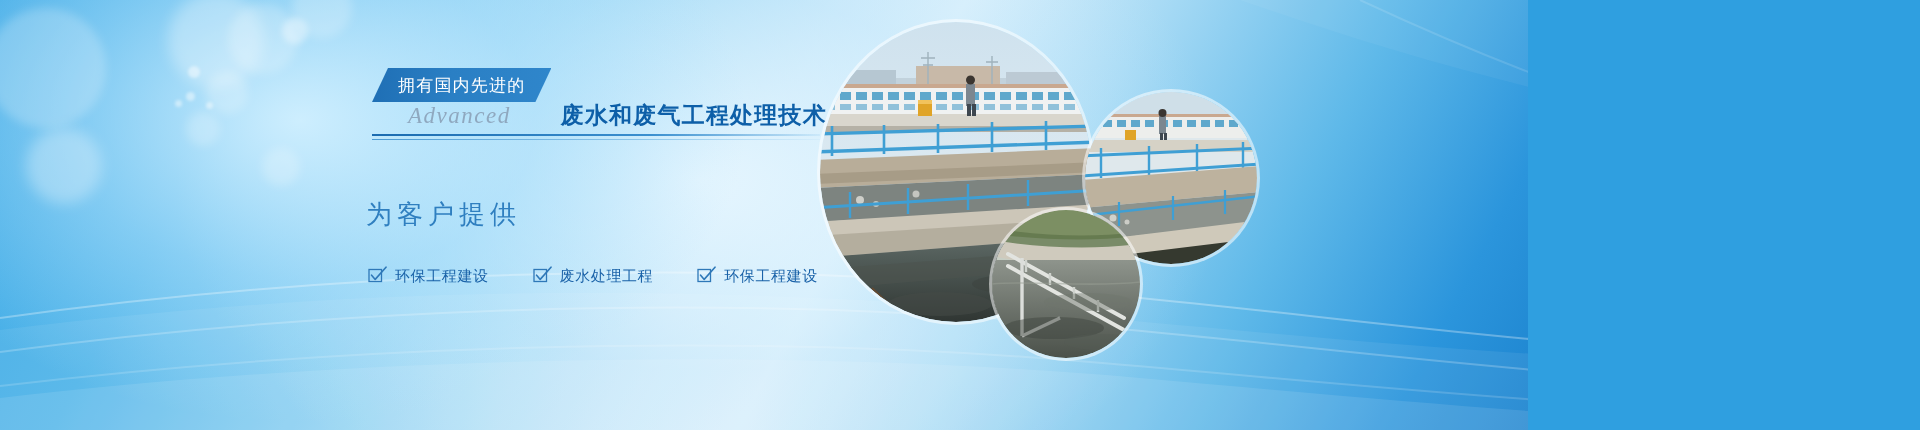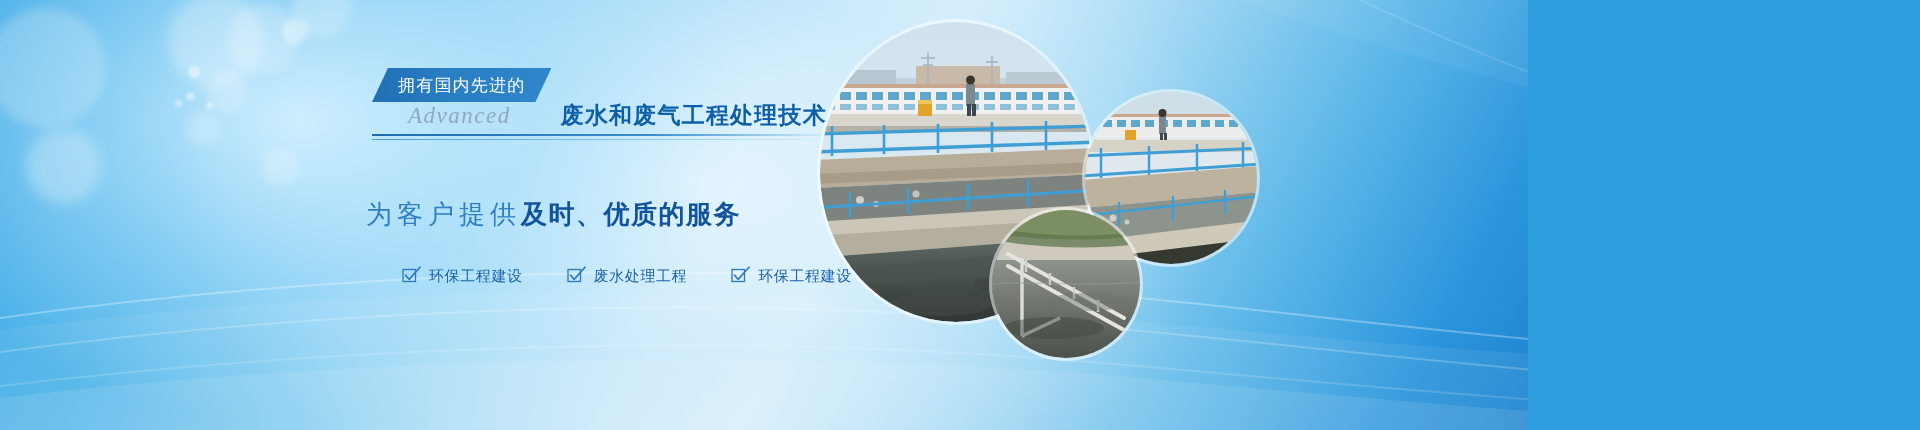--- a/index.html
+++ b/index.html
@@ -50,21 +50,21 @@
   .rule.r2{top:139px;height:1px;background:linear-gradient(90deg,#4c9bd4 0%,#8dc6ea 60%,rgba(150,205,240,0.1) 100%);}
   .headline{
     position:absolute;left:366px;top:140px;
     font-size:40px;font-weight:bold;color:#1fa84a;letter-spacing:2.5px;
     text-shadow:0 1px 1px rgba(255,255,255,0.75);
     font-family:"DejaVu Sans","Liberation Sans",sans-serif;
   }
   .subline{position:absolute;left:366px;top:197px;display:flex;align-items:baseline;}
   .sub-a{font-size:26px;color:#2f7fc0;letter-spacing:5px;font-weight:400;}
   .sub-b{font-size:26px;color:#11539b;letter-spacing:1.5px;font-weight:bold;font-family:"DejaVu Sans","Liberation Sans",sans-serif;}
-  .features{position:absolute;left:368px;top:266px;display:flex;align-items:center;gap:44px;margin-left:34px;}
+  .features{position:absolute;left:368px;top:266px;display:flex;align-items:center;gap:44px;}
   .feat{display:flex;align-items:center;gap:8px;}
   .feat .lbl{font-size:15px;color:#1a62a8;letter-spacing:0.6px;}
   
   .pcircle{position:absolute;border-radius:50%;overflow:hidden;box-shadow:0 0 0 3px rgba(255,255,255,0.55);}
   .pcircle svg{display:block;}
 </style>
 </head>
 <body>
 
 <div id="banner">
@@ -104,21 +104,20 @@
       <span class="adv">Advanced</span>
       <span class="line2cn">废水和废气工程处理技术</span>
     </div>
 
     <div class="rule r1"></div>
     <div class="rule r2"></div>
 
 
     <div class="subline">
       <span class="sub-a">为客户提供</span>
-      <span class="sub-b">及时、优质的服务</span>
     </div>
 
     <div class="features">
       <div class="feat">
         <span>
           <svg width="19" height="17" viewBox="0 0 19 17">
               <rect x="1" y="3.5" width="12.5" height="12" fill="none" stroke="#2e78b8" stroke-width="1.3"></rect>
               <path d="M3.6,9.2 L7.2,13.4 L18,1.2" fill="none" stroke="#2e78b8" stroke-width="1.6" stroke-linecap="round" stroke-linejoin="round"></path>
             </svg>
         </span>

